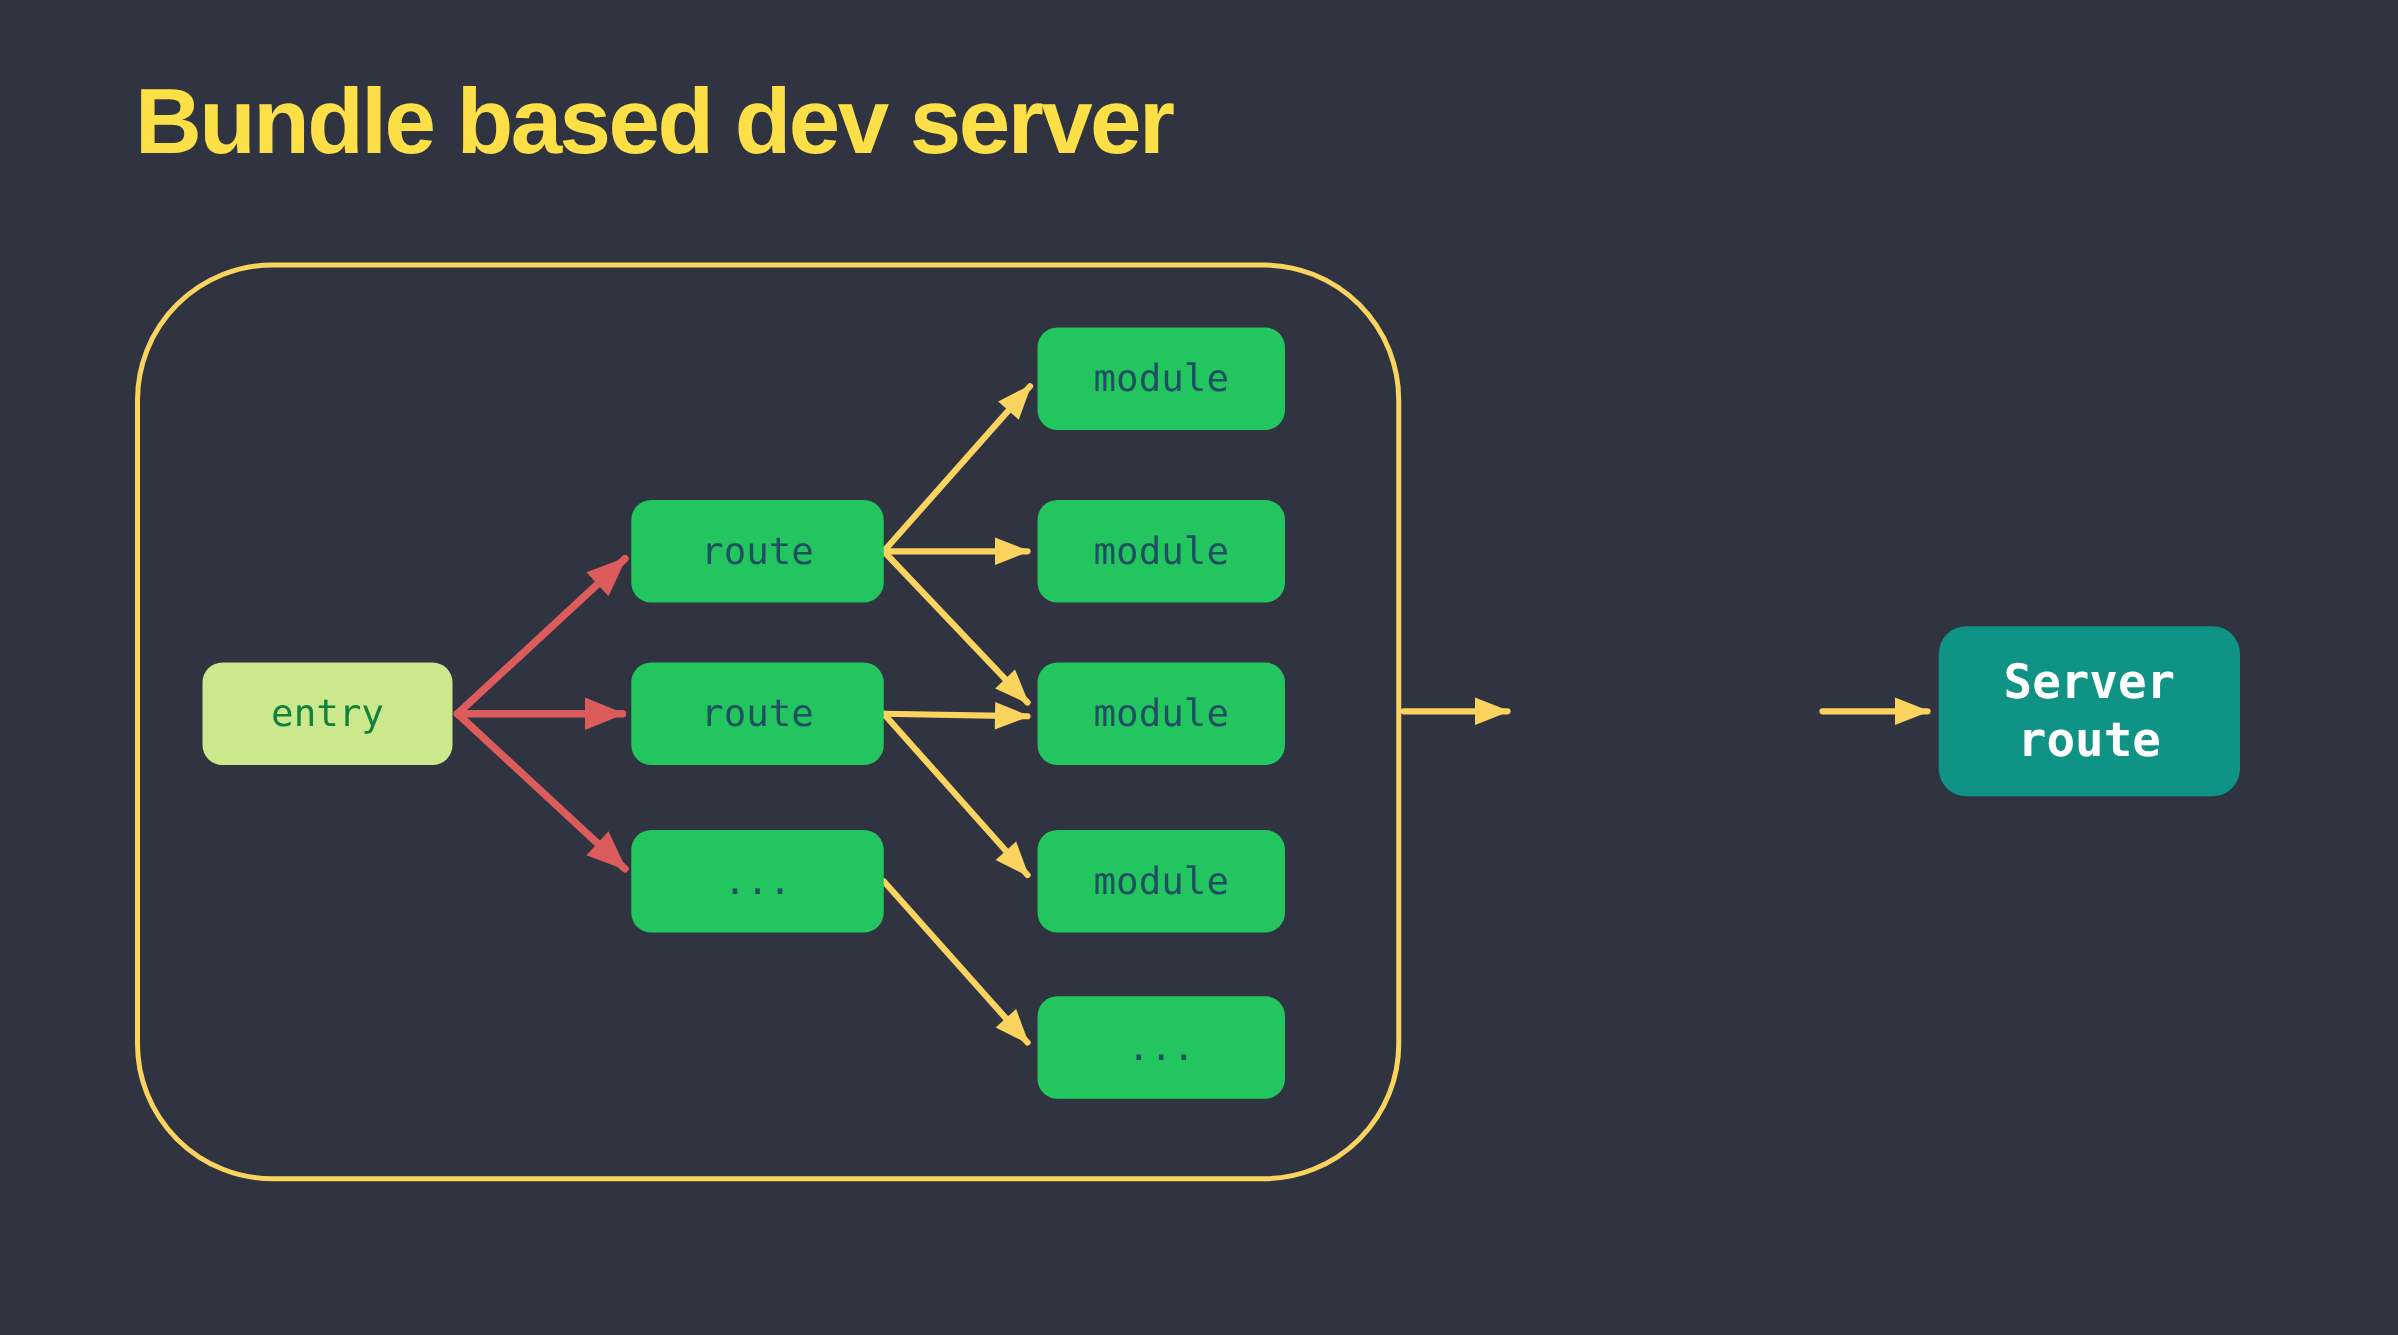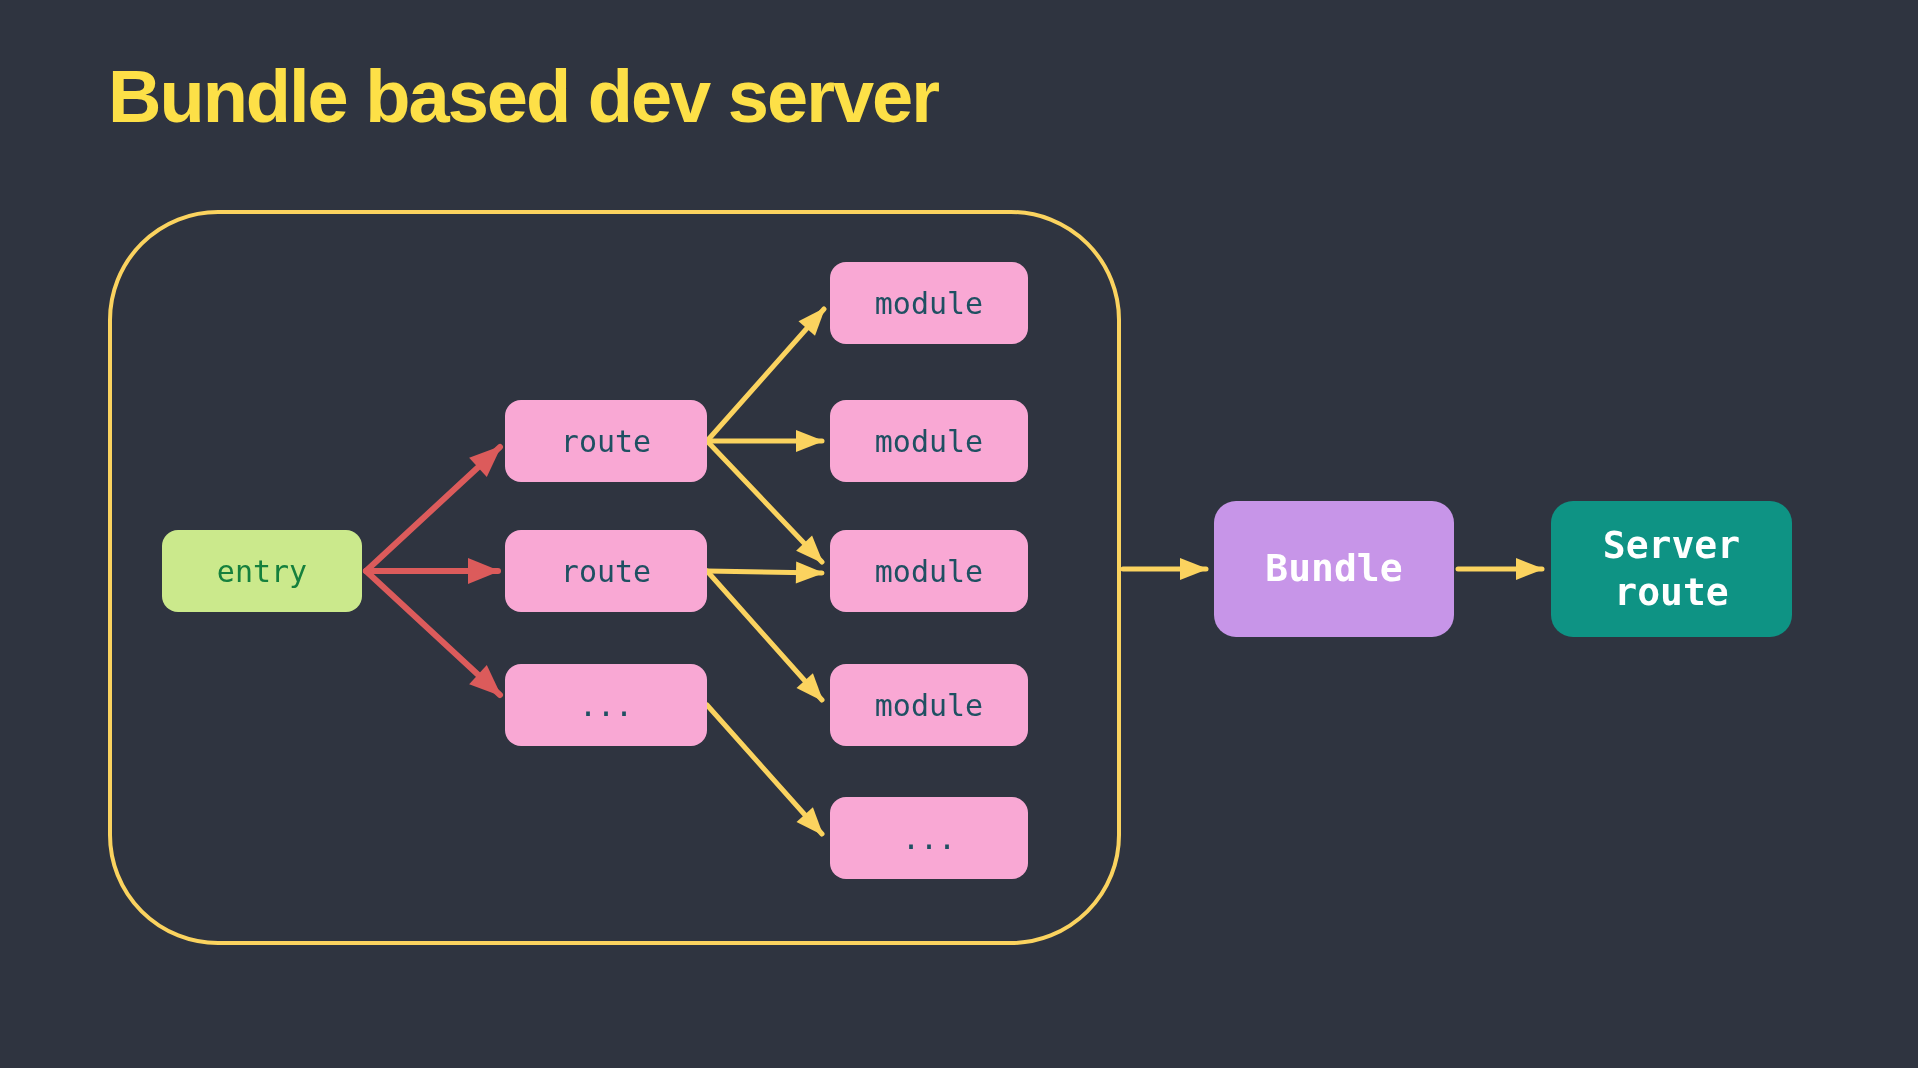--- a/index.html
+++ b/index.html
@@ -40,21 +40,21 @@
   .node {
     position: absolute;
     display: flex;
     align-items: center;
     justify-content: center;
     text-align: center;
     font-family: "DejaVu Sans Mono", "Liberation Mono", monospace;
     box-sizing: border-box;
   }
   .node.green {
-    background: #f9a8d4;
+    background: #22c55e;
     color: #1F5062;
     font-size: 30px;
     border-radius: 16px;
     width: 202px;
     height: 82px;
   }
   .node.entry {
     background: #CBE98C;
     color: #15803d;
     font-size: 30px;
@@ -153,20 +153,17 @@
   <div class="node green module-col module-3">
     <span class="label-wrap">module</span>
   </div>
   <div class="node green module-col module-4">
     <span class="label-wrap">module</span>
   </div>
   <div class="node green module-col module-more">
     <span class="label-wrap">...</span>
   </div>
 
-  <div class="node big bundle">
-    <span class="label-wrap">Bundle</span>
-  </div>
   <div class="node big server">
     <span class="label-wrap">Server route</span>
   </div>
 
 </div>
 
 </body></html>

